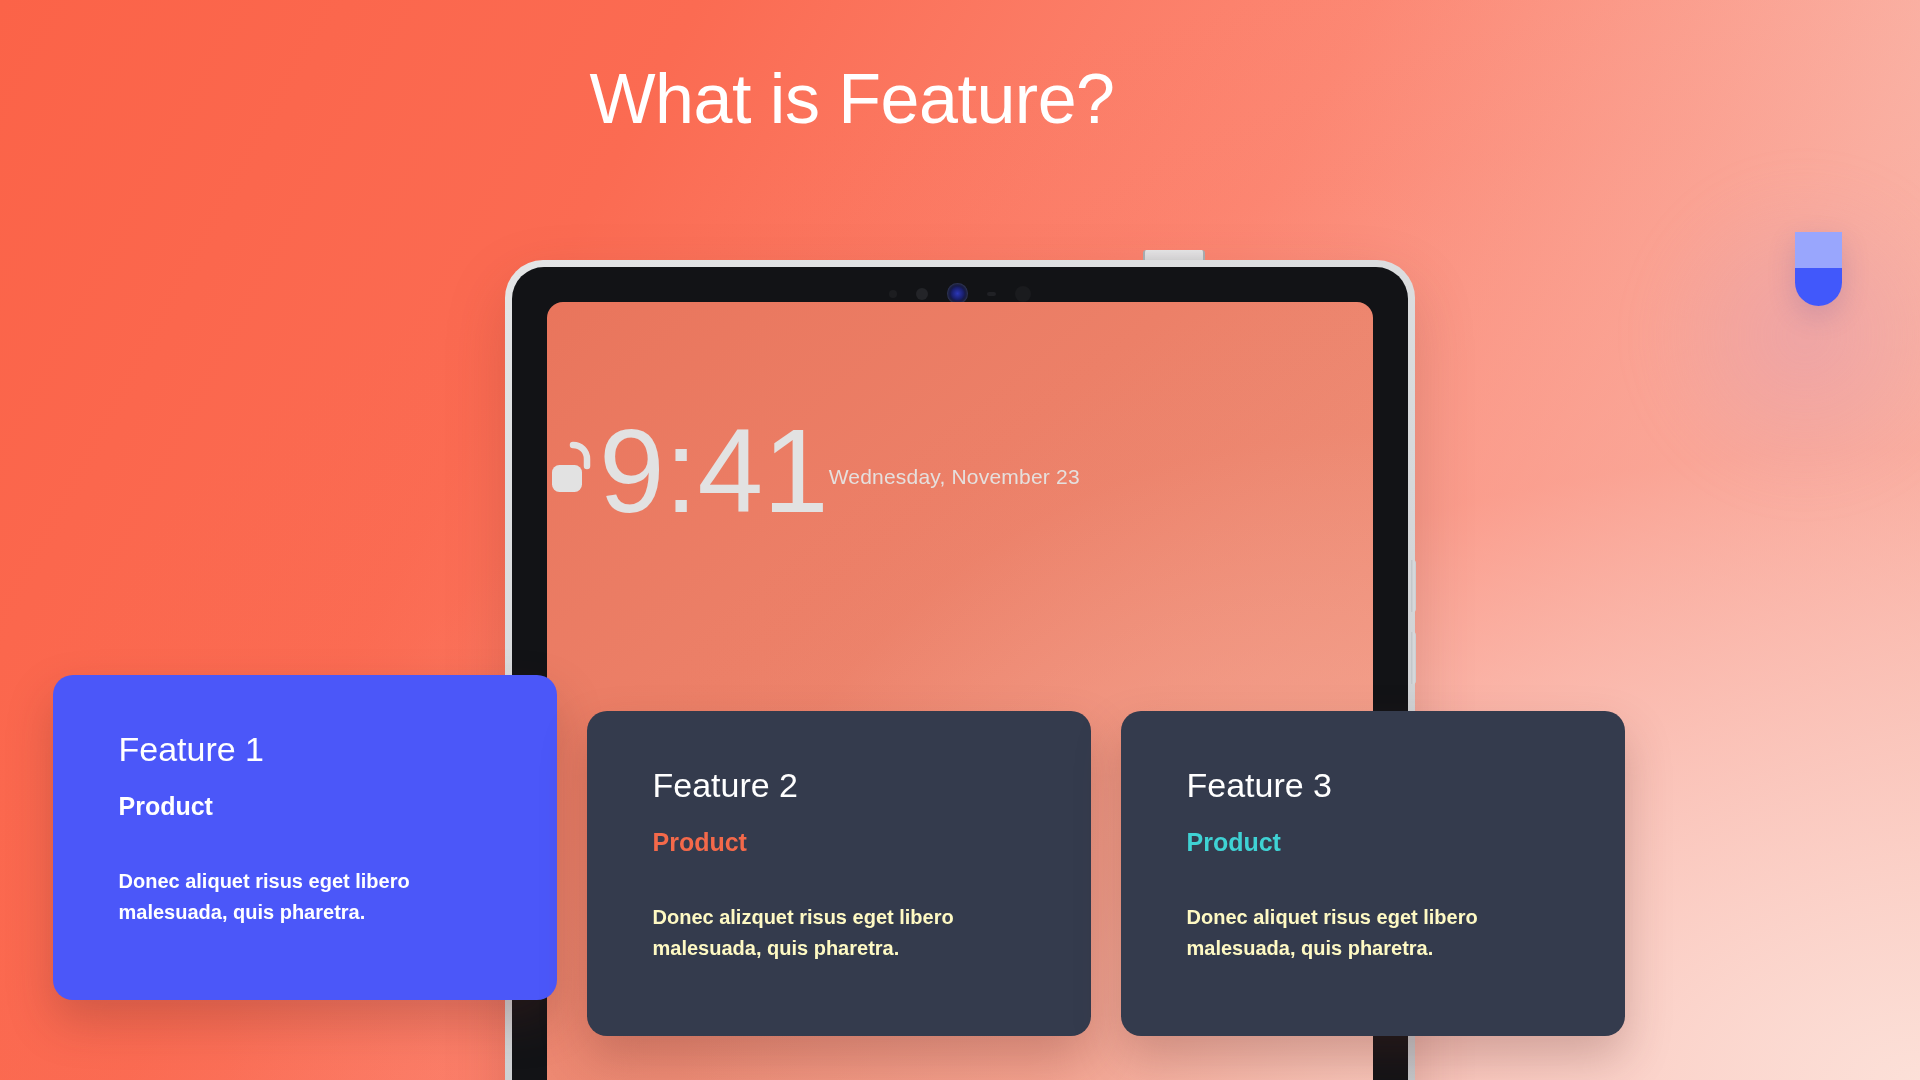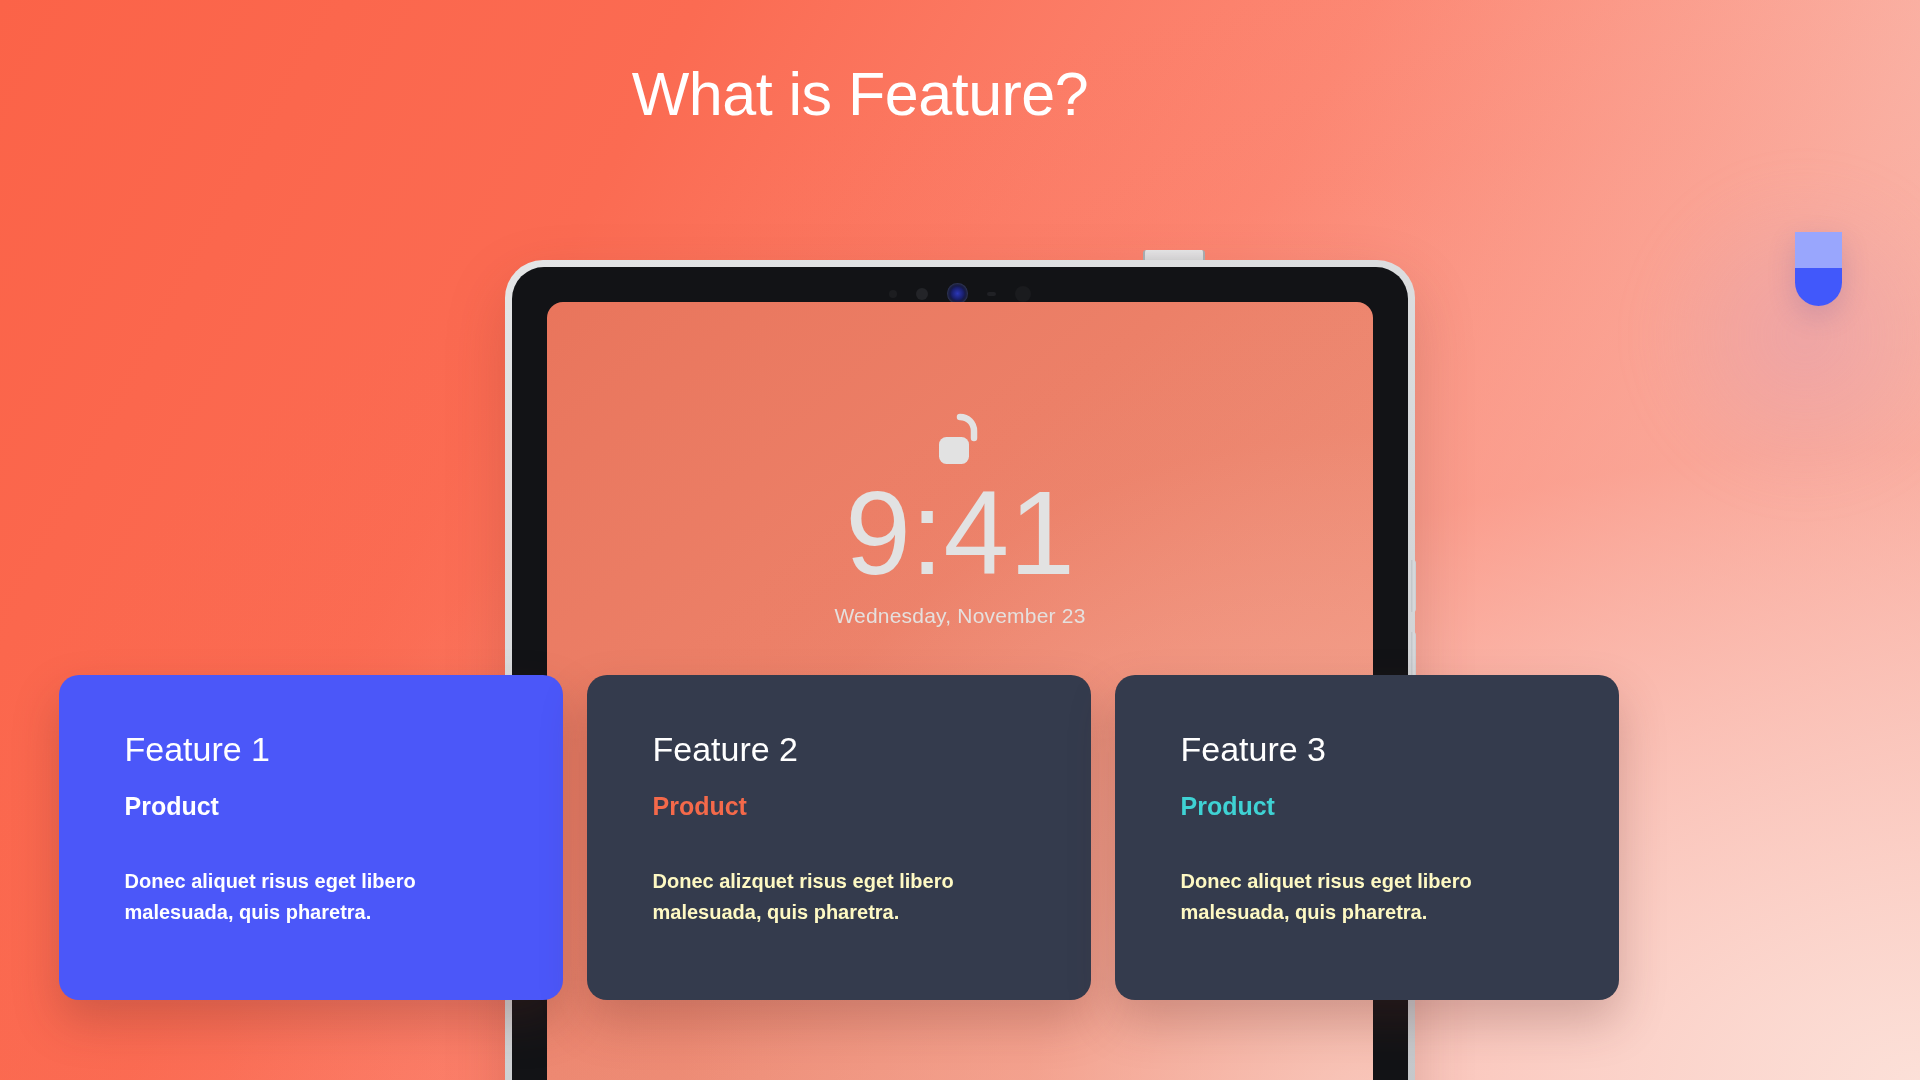--- a/index.html
+++ b/index.html
@@ -19,23 +19,23 @@
   }
   #bg-soft-glow {
     position:absolute; left:1640px; top:170px; width:330px; height:330px;
     border-radius:50%;
     background: radial-gradient(circle, rgba(206,150,190,0.28) 0%, rgba(220,160,180,0.12) 45%, rgba(255,255,255,0) 72%);
     filter: blur(18px);
   }
 
   
   #page-title {
-    position:absolute; top:62px; left:8px; width:1704px;
+    position:absolute; top:62px; left:0; width:1704px;
     text-align:center;
-    font-size:61px;
+    font-size:70px;
     font-weight:300;
     letter-spacing:-0.5px;
     color:#FFFFFF;
     line-height:1.08;
     white-space:nowrap;
   }
 
   
   #deco-pill {
     position:absolute; left:1795px; top:232px;
@@ -99,51 +99,51 @@
   
   .side-btn {
     position:absolute; right:-1px; width:5px;
     background:linear-gradient(90deg,#BFC3C6 0%,#D9DBDD 60%,#C8CBCE 100%);
     border-radius:0 3px 3px 0;
   }
 
   
   #lockscreen {
     position:absolute; left:0; right:0; top:110px;
-    display:flex; flex-direction:column; align-items:center;
+    display:flex; flex-direction:row; align-items:center;
   }
   #lock-icon { width:52px; height:56px; margin-bottom:6px; }
   #clock-time {
     font-size:118px;
     font-weight:300;
     color:#E2E2E2;
     line-height:1.0;
     letter-spacing:0px;
   }
   #clock-date {
     margin-top:12px;
     font-size:21px;
     font-weight:400;
     color:#E5E0DE;
     letter-spacing:0.2px;
   }
 
   
   #cards {
     position:absolute; left:0; top:675px; width:1677px;
-    display:flex; justify-content:center; gap:24px;
+    display:flex; justify-content:center; gap:30px;
   }
   .card {
     width:504px; height:325px;
     border-radius:20px;
     padding:56px 66px 0 66px;
     box-shadow: 0 22px 46px rgba(90,40,35,0.25);
   }
   .card.blue  { background:#4B57F9; }
-  .card.dark  { background:#343B4D; }
+  .card.dark  { background:#343B4D;margin-top:36px; }
   .card-title {
     font-size:34px;
     font-weight:400;
     color:#FFFFFF;
     line-height:1.1;
     margin-bottom:25px;
   }
   .card-label {
     font-size:25px;
     font-weight:700;

